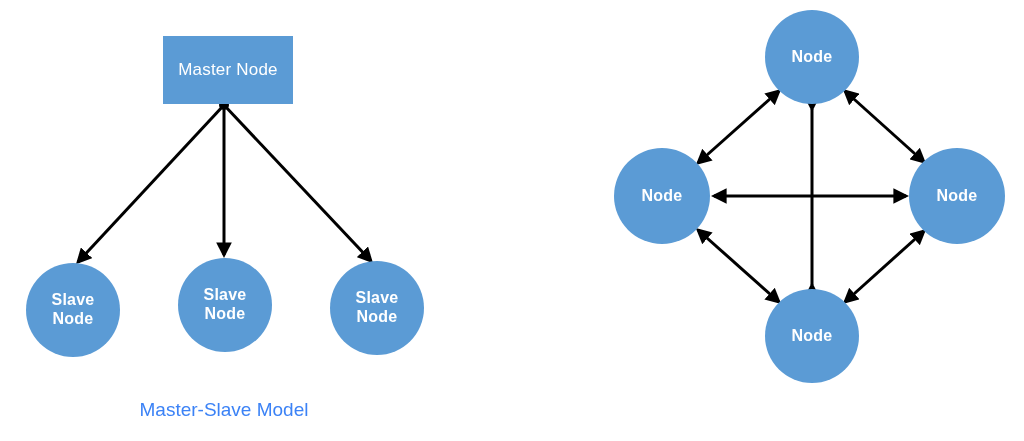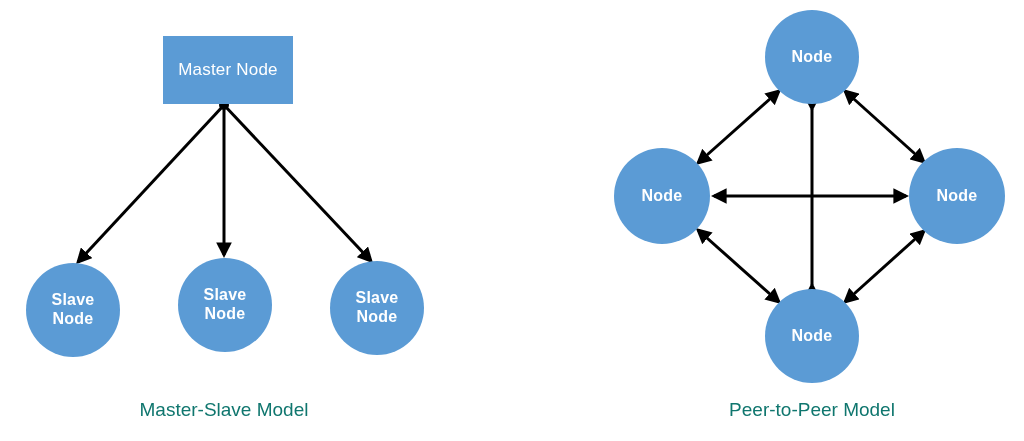--- a/index.html
+++ b/index.html
@@ -48,21 +48,21 @@
     border-radius: 0;
     font-size: 17px;
   }
   .node-circle {
     border-radius: 50%;
     font-size: 16px;
     font-weight: bold;
   }
   .caption {
     position: absolute;
-    color: #0f766e;
+    color: #3b82f6;
     font-size: 19px;
     text-align: center;
     white-space: nowrap;
   }
 </style>
 </head>
 <body>
 
 <div class="canvas">
 
@@ -111,15 +111,14 @@
   <div class="caption" style="left:74px; top:399px; width:300px;">Master-Slave Model</div>
 
   <div class="node-shape node-circle" style="left:765px; top:10px; width:94px; height:94px;">Node</div>
 
   <div class="node-shape node-circle" style="left:614px; top:148px; width:96px; height:96px;">Node</div>
 
   <div class="node-shape node-circle" style="left:909px; top:148px; width:96px; height:96px;">Node</div>
 
   <div class="node-shape node-circle" style="left:765px; top:289px; width:94px; height:94px;">Node</div>
 
-  <div class="caption" style="left:662px; top:399px; width:300px;">Peer-to-Peer Model</div>
 
 </div>
 
 </body></html>

